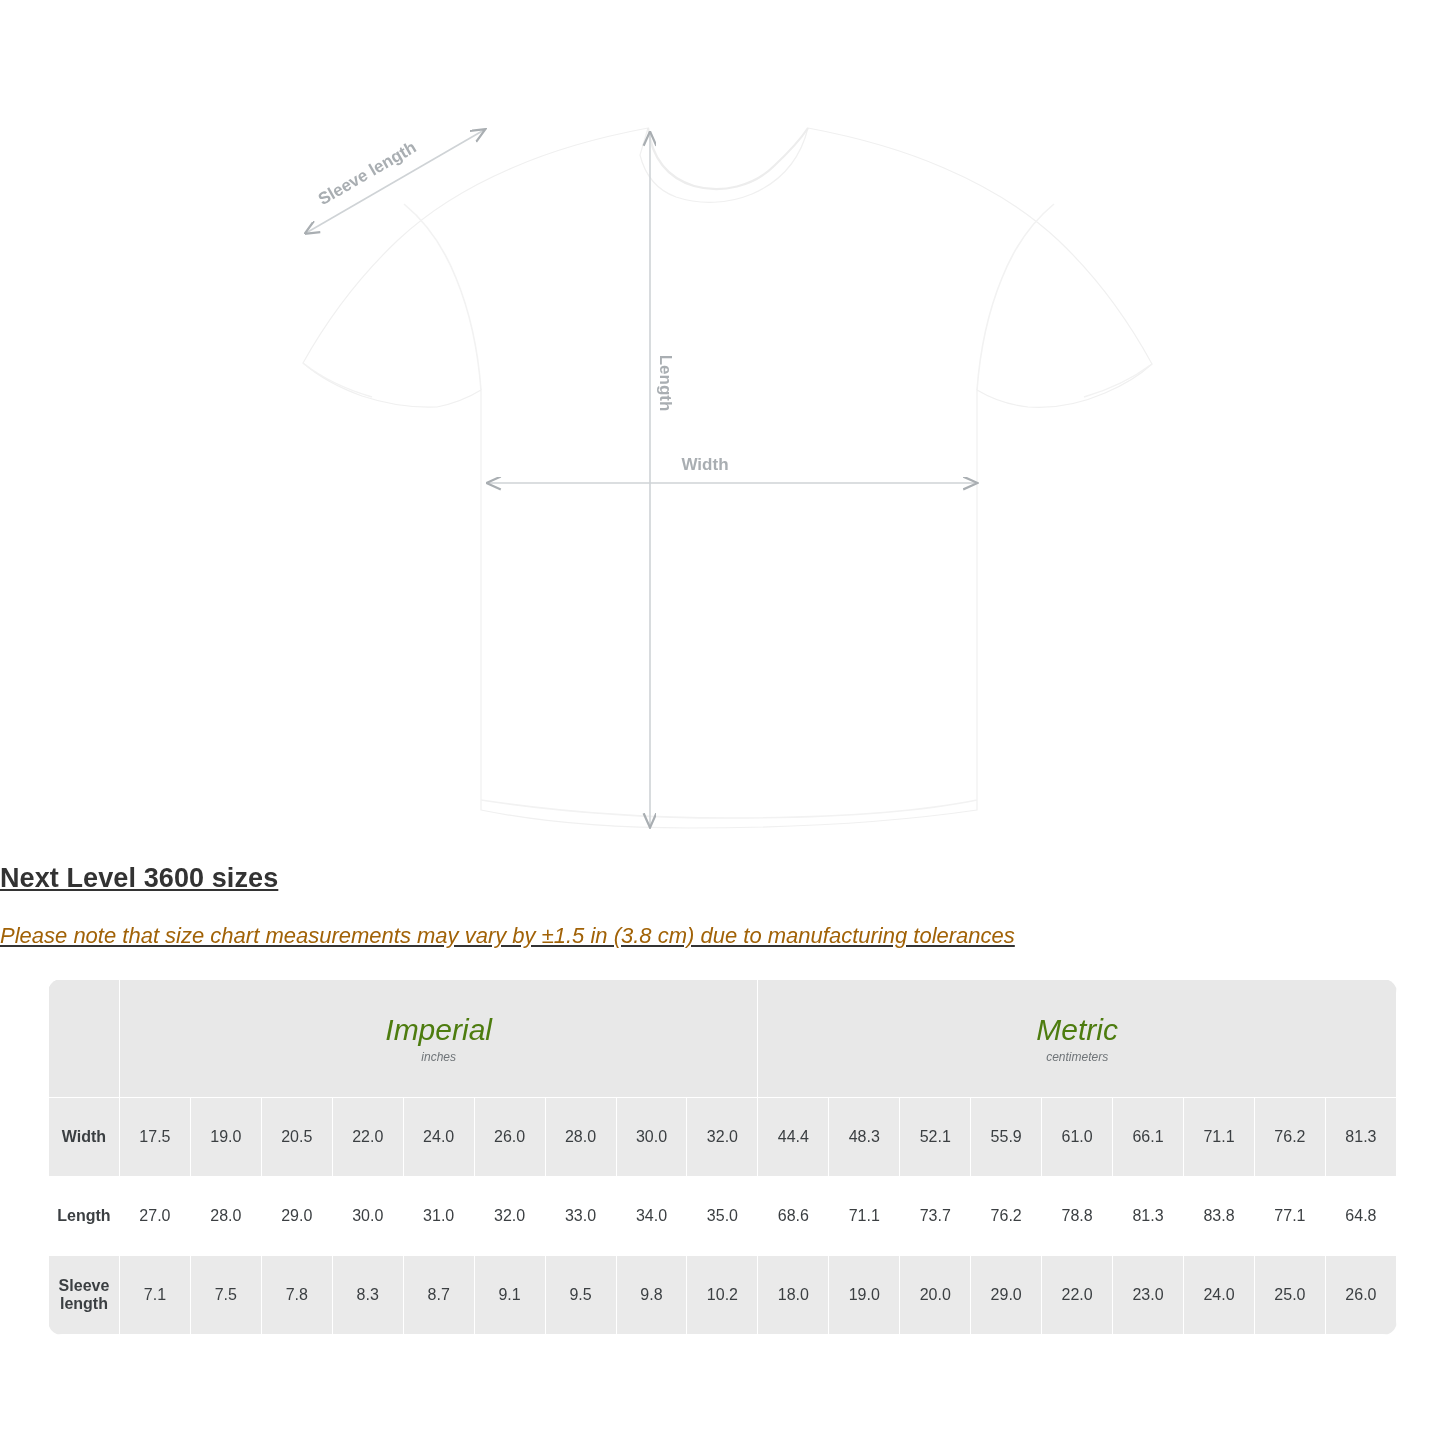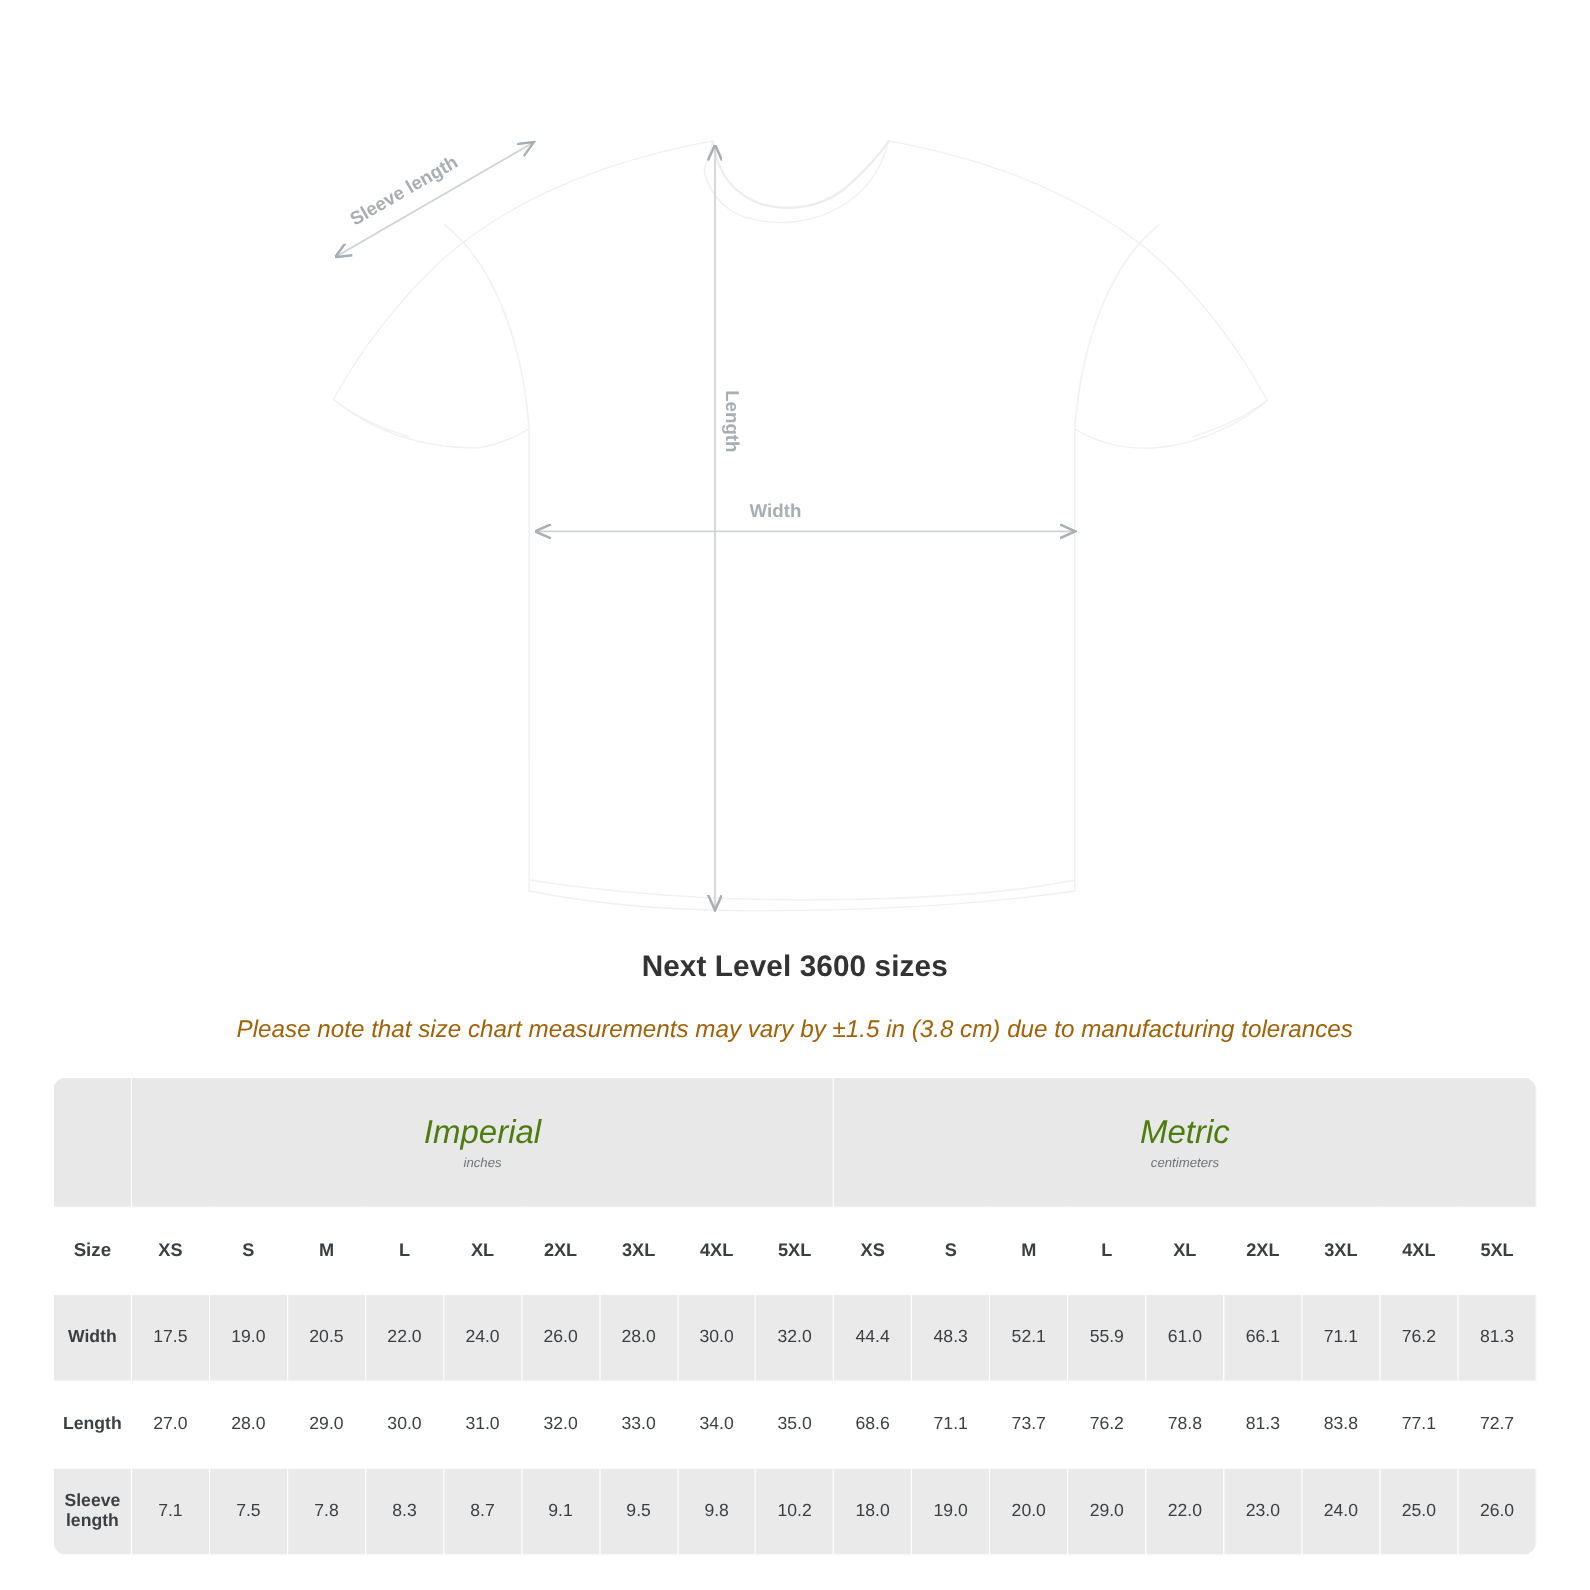--- a/index.html
+++ b/index.html
@@ -27,22 +27,23 @@
     height: 845px;
   }
   .shirt-svg {
     position: absolute;
     left: 0;
     top: 0;
   }
 
   
   .title-block {
-    text-align: center;
+    text-align: left;
     margin-top: 18px;
+    text-decoration: underline;
   }
   .chart-title {
     font-size: 27px;
     font-weight: bold;
     color: #333333;
     letter-spacing: 0.1px;
   }
   .chart-note {
     font-size: 22px;
     font-style: italic;
@@ -205,41 +206,20 @@
           <td colspan="9">
             <div class="unit-name">Imperial</div>
             <div class="unit-sub">inches</div>
           </td>
           <td colspan="9">
             <div class="unit-name">Metric</div>
             <div class="unit-sub">centimeters</div>
           </td>
         </tr>
 
-        <tr class="row-size">
-          <td class="rowlabel">Size</td>
-          <td class="datacell hdr-size">XS</td>
-          <td class="datacell hdr-size">S</td>
-          <td class="datacell hdr-size">M</td>
-          <td class="datacell hdr-size">L</td>
-          <td class="datacell hdr-size">XL</td>
-          <td class="datacell hdr-size">2XL</td>
-          <td class="datacell hdr-size">3XL</td>
-          <td class="datacell hdr-size">4XL</td>
-          <td class="datacell hdr-size">5XL</td>
-          <td class="datacell hdr-size">XS</td>
-          <td class="datacell hdr-size">S</td>
-          <td class="datacell hdr-size">M</td>
-          <td class="datacell hdr-size">L</td>
-          <td class="datacell hdr-size">XL</td>
-          <td class="datacell hdr-size">2XL</td>
-          <td class="datacell hdr-size">3XL</td>
-          <td class="datacell hdr-size">4XL</td>
-          <td class="datacell hdr-size">5XL</td>
-        </tr>
 
         <tr class="row-width">
           <td class="rowlabel">Width</td>
           <td class="datacell">17.5</td>
           <td class="datacell">19.0</td>
           <td class="datacell">20.5</td>
           <td class="datacell">22.0</td>
           <td class="datacell">24.0</td>
           <td class="datacell">26.0</td>
           <td class="datacell">28.0</td>
@@ -268,21 +248,21 @@
           <td class="datacell">34.0</td>
           <td class="datacell">35.0</td>
           <td class="datacell">68.6</td>
           <td class="datacell">71.1</td>
           <td class="datacell">73.7</td>
           <td class="datacell">76.2</td>
           <td class="datacell">78.8</td>
           <td class="datacell">81.3</td>
           <td class="datacell">83.8</td>
           <td class="datacell">77.1</td>
-          <td class="datacell">72.7</td>
+          <td class="datacell">64.8</td>
         </tr>
 
         <tr class="row-sleeve">
           <td class="rowlabel">Sleeve length</td>
           <td class="datacell">7.1</td>
           <td class="datacell">7.5</td>
           <td class="datacell">7.8</td>
           <td class="datacell">8.3</td>
           <td class="datacell">8.7</td>
           <td class="datacell">9.1</td>

